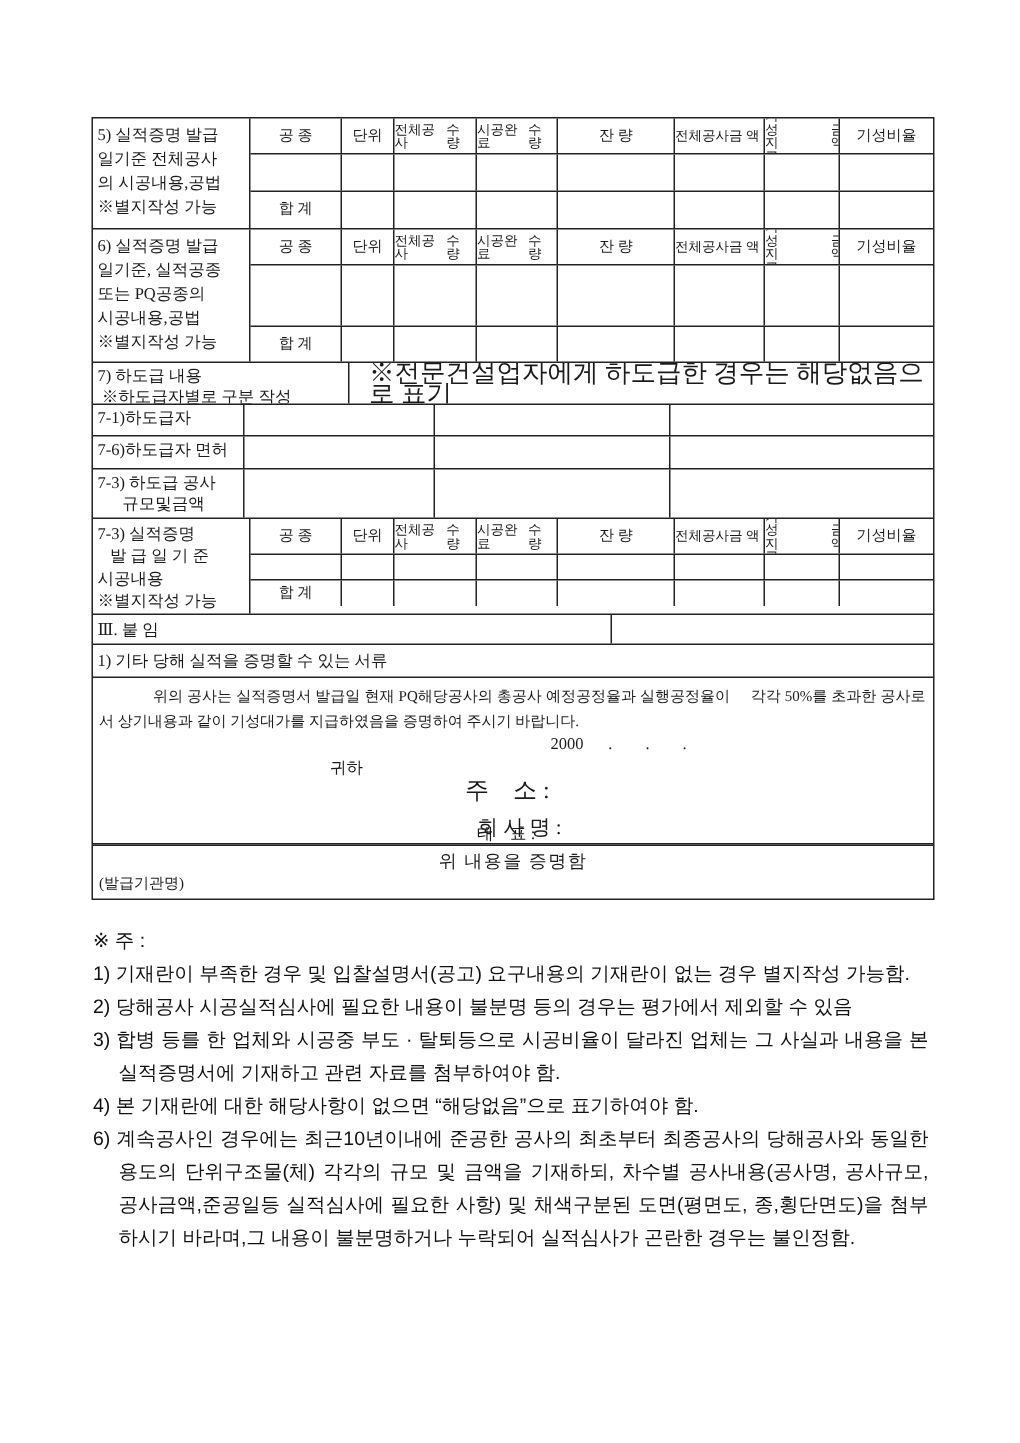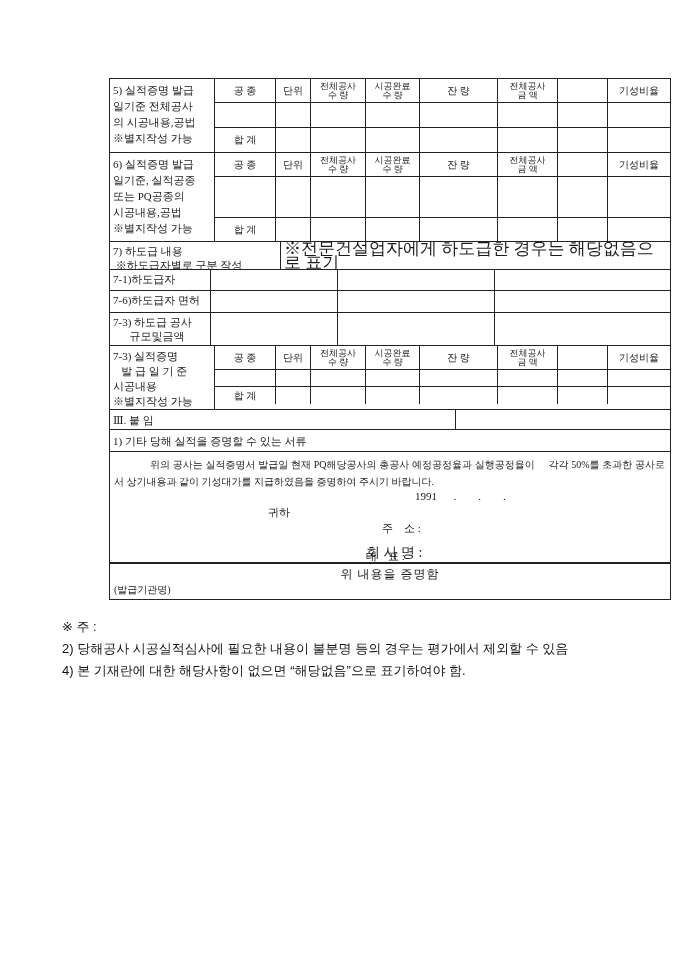--- a/index.html
+++ b/index.html
@@ -1,57 +1,57 @@
 <!DOCTYPE html>
 <html><head>
 <meta charset="utf-8">
 <style>
   html,body{margin:0;padding:0;background:#ffffff;}
   .page{position:relative;width:680px;height:962px;background:#fff;color:#1a1a1a;
         font-family:"Liberation Serif","DejaVu Serif",serif;}
   
   .form-table{position:absolute;left:61px;top:78px;width:562px;border:1px solid #222;
-              box-sizing:border-box;background:#fff;margin-left:48px;}
+              box-sizing:border-box;background:#fff;}
   .band{display:flex;border-bottom:1px solid #222;box-sizing:border-box;position:relative;}
   .band:last-child{border-bottom:none;}
   .cell{box-sizing:border-box;border-right:1px solid #222;overflow:hidden;
         font-size:10px;line-height:14px;padding:2px 3px;}
   .band > .cell:last-child,.sub > .cell:last-child{border-right:none;}
   .label-cell{width:105px;flex:0 0 105px;font-size:11px;line-height:16px;
               padding:3px 2px 0 3px;white-space:pre-wrap;}
   .subs{flex:1;display:flex;flex-direction:column;}
   .sub{display:flex;border-bottom:1px solid #222;box-sizing:border-box;}
   .sub:last-child{border-bottom:none;}
   .center{display:flex;align-items:center;justify-content:center;text-align:right;font-family:Liberation Serif, serif;}
-  .hdr2{display:flex;flex-direction:column;align-items:center;justify-content:center;
+  .hdr2{display:flex;flex-direction:row;align-items:center;justify-content:flex-start;
         font-size:9px;line-height:9px;padding:1px 0;}
   .cw2{width:61px;flex:0 0 61px;} .cw3{width:35px;flex:0 0 35px;}
   .cw4{width:55px;flex:0 0 55px;} .cw5{width:54px;flex:0 0 54px;}
   .cw6{width:78px;flex:0 0 78px;} .cw7{width:60px;flex:0 0 60px;}
   .cw8{width:50px;flex:0 0 50px;gap:35px;} .cw9{width:62px;flex:0 0 62px;}
   .h24{height:24px;} .h25{height:25px;} .h41{height:41px;} .h23{height:23px;}
   .h17{height:17px;}
   .sub-label{font-size:11px;}
   .w171{width:171px;flex:0 0 171px;}
   .w101{width:101px;flex:0 0 101px;} .w127{width:127px;flex:0 0 127px;}
   .w157{width:157px;flex:0 0 157px;} .w175{width:175px;flex:0 0 175px;}
   .w346{width:346px;flex:0 0 346px;}
   .pre{white-space:pre-wrap;}
-  .band-7{height:28px;} .band-71{height:21px;} .band-72{height:22px;} .band-73{height:33px;}
+  .band-7{height:28px;gap:10px;} .band-71{height:21px;} .band-72{height:22px;} .band-73{height:33px;}
   .band-iii{height:20px;} .band-etc{height:22px;}
   .band-iii .cell,.band-etc .cell{font-size:11px;display:flex;align-items:center;}
   .note-inline{display:flex;align-items:center;font-size:17px;}
   
   .band-stmt{height:111px;}
   .stmt-cell{flex:1;position:relative;border-right:none;padding:0;}
   .stmt-body{margin:4px 5px 0 4px;font-size:10px;line-height:17px;text-indent:36px;
              text-align:justify;}
   .stmt-date{position:absolute;left:305px;top:37px;font-size:11px;white-space:pre;}
   .stmt-dear{position:absolute;left:158px;top:54px;font-size:11px;font-family:Liberation Mono, monospace;}
-  .stmt-addr1{position:absolute;left:272px;top:69px;font-size:11px;white-space:pre;}
+  .stmt-addr1{position:absolute;left:248px;top:69px;font-size:16px;white-space:pre;}
   .stmt-addr2{position:absolute;left:256px;top:94px;font-size:14px;white-space:pre;}
   .stmt-addr3{position:absolute;left:256px;top:97px;font-size:11px;white-space:pre;}
   
   .band-cert{height:36px;border-top:1px solid #222;}
   .cert-cell{flex:1;position:relative;border-right:none;padding:0;}
   .cert-title{text-align:center;font-size:12px;margin-top:3px;letter-spacing:1px;}
   .cert-issuer{position:absolute;left:4px;bottom:2px;font-size:10px;}
   
   .notes{position:absolute;left:62px;top:616px;width:557px;
          font-family:"Liberation Sans","DejaVu Sans",sans-serif;
@@ -252,36 +252,39 @@
       <div class="cell w346">Ⅲ.  붙  임</div>
       <div class="cell" style="flex:1;"></div>
     </div>
     <div class="band band-etc">
       <div class="cell" style="flex:1;border-right:none;">1) 기타 당해 실적을 증명할 수 있는 서류</div>
     </div>
 
     <div class="band band-stmt">
       <div class="cell stmt-cell">
         <div class="stmt-body">위의 공사는 실적증명서 발급일 현재 PQ해당공사의 총공사 예정공정율과 실행공정율이&nbsp;&nbsp;&nbsp;&nbsp; 각각 50%를 초과한 공사로서 상기내용과 같이 기성대가를 지급하였음을 증명하여 주시기 바랍니다.</div>
-        <div class="stmt-date">1991      .        .        .</div>
+        <div class="stmt-date">2000      .        .        .</div>
         <div class="stmt-dear">귀하</div>
         <div class="stmt-addr1">주    소 :</div>
         <div class="stmt-addr2">회 사 명 :</div>
         <div class="stmt-addr3">대    표 :</div>
       </div>
     </div>
 
     <div class="band band-cert">
       <div class="cell cert-cell">
         <div class="cert-title">위 내용을 증명함</div>
         <div class="cert-issuer">(발급기관명)</div>
       </div>
     </div>
 
   </div>
 
   <div class="notes">
     <div class="note-header">※ 주 :</div>
+    <div class="note-item">1) 기재란이 부족한 경우 및 입찰설명서(공고) 요구내용의 기재란이 없는 경우 별지작성 가능함.</div>
     <div class="note-item">2) 당해공사 시공실적심사에 필요한 내용이 불분명 등의 경우는 평가에서 제외할 수 있음</div>
+    <div class="note-item">3) 합병 등를 한 업체와 시공중 부도 · 탈퇴등으로 시공비율이 달라진 업체는 그 사실과 내용을 본 실적증명서에 기재하고 관련 자료를 첨부하여야 함.</div>
     <div class="note-item">4) 본 기재란에 대한 해당사항이 없으면 “해당없음”으로 표기하여야 함.</div>
+    <div class="note-item">6) 계속공사인 경우에는 최근10년이내에 준공한 공사의 최초부터 최종공사의 당해공사와 동일한 용도의 단위구조물(체) 각각의 규모 및 금액을 기재하되, 차수별 공사내용(공사명, 공사규모, 공사금액,준공일등 실적심사에 필요한 사항) 및 채색구분된 도면(평면도, 종,횡단면도)을 첨부하시기 바라며,그 내용이 불분명하거나 누락되어 실적심사가 곤란한 경우는 불인정함.</div>
   </div>
 
 </div>
 
 </body></html>

